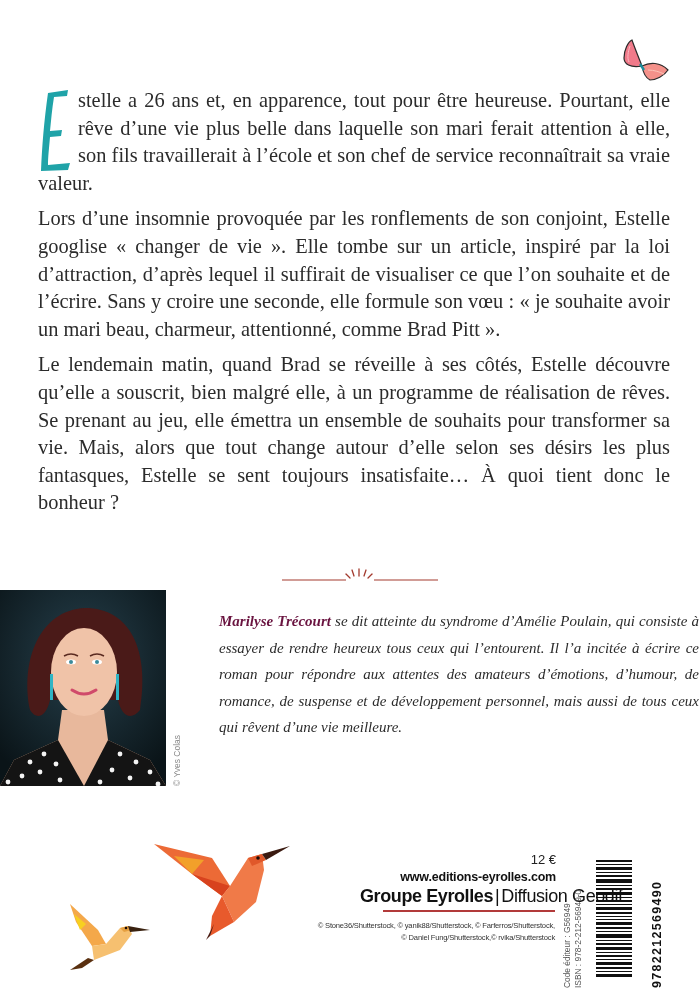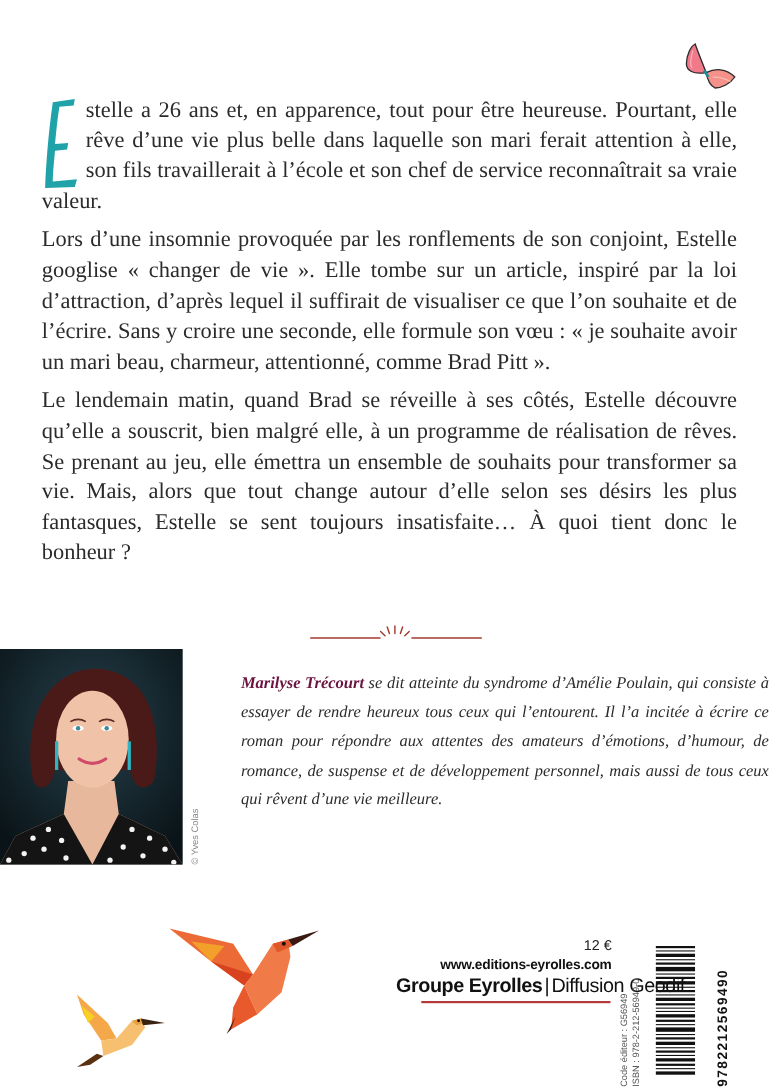--- a/index.html
+++ b/index.html
@@ -203,20 +203,22 @@
   </svg>
 </div>
 
 <div class="price">12 €</div>
 <div class="website">www.editions-eyrolles.com</div>
 <div class="publisher-line">
   <span class="group">Groupe Eyrolles</span><span class="sep">|</span><span>Diffusion Geodif</span>
 </div>
 <div class="red-rule"></div>
 <div class="credits">
+  <div>© Stone36/Shutterstock, © yanik88/Shutterstock, © Farferros/Shutterstock,</div>
+  <div>© Daniel Fung/Shutterstock,© rvika/Shutterstock</div>
 </div>
 
 <div class="code-block">
   <div>Code éditeur : G56949</div>
   <div>ISBN : 978-2-212-56949-0</div>
 </div>
 
 <div class="barcode">
   <svg viewBox="0 0 36 118" width="36" height="118" preserveAspectRatio="none">
     <g fill="#111">

